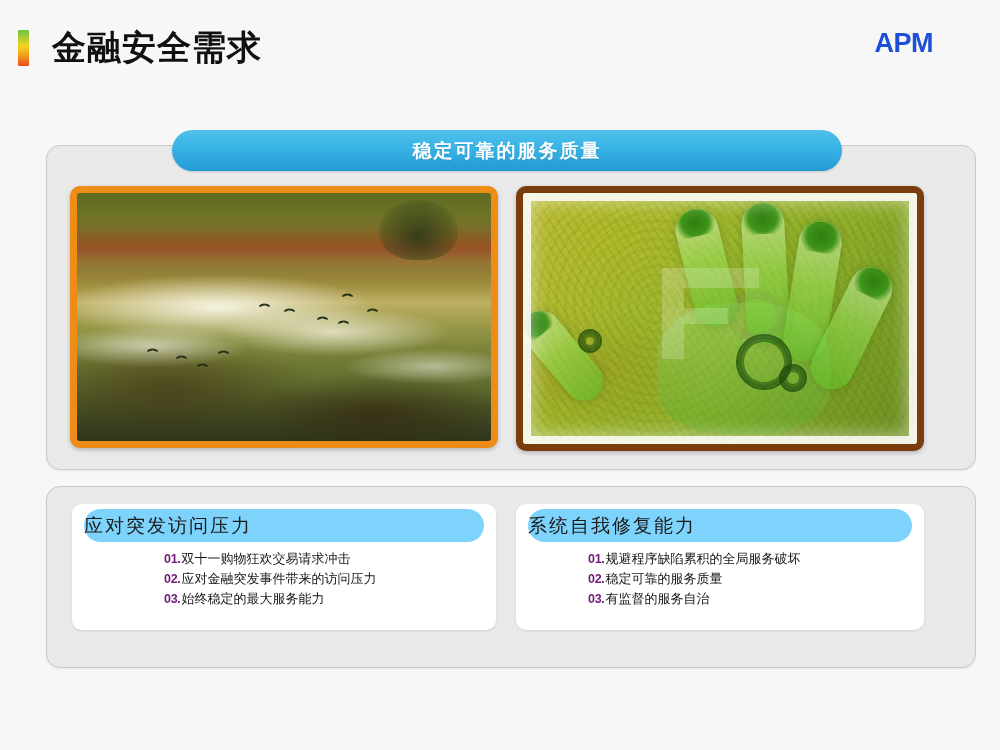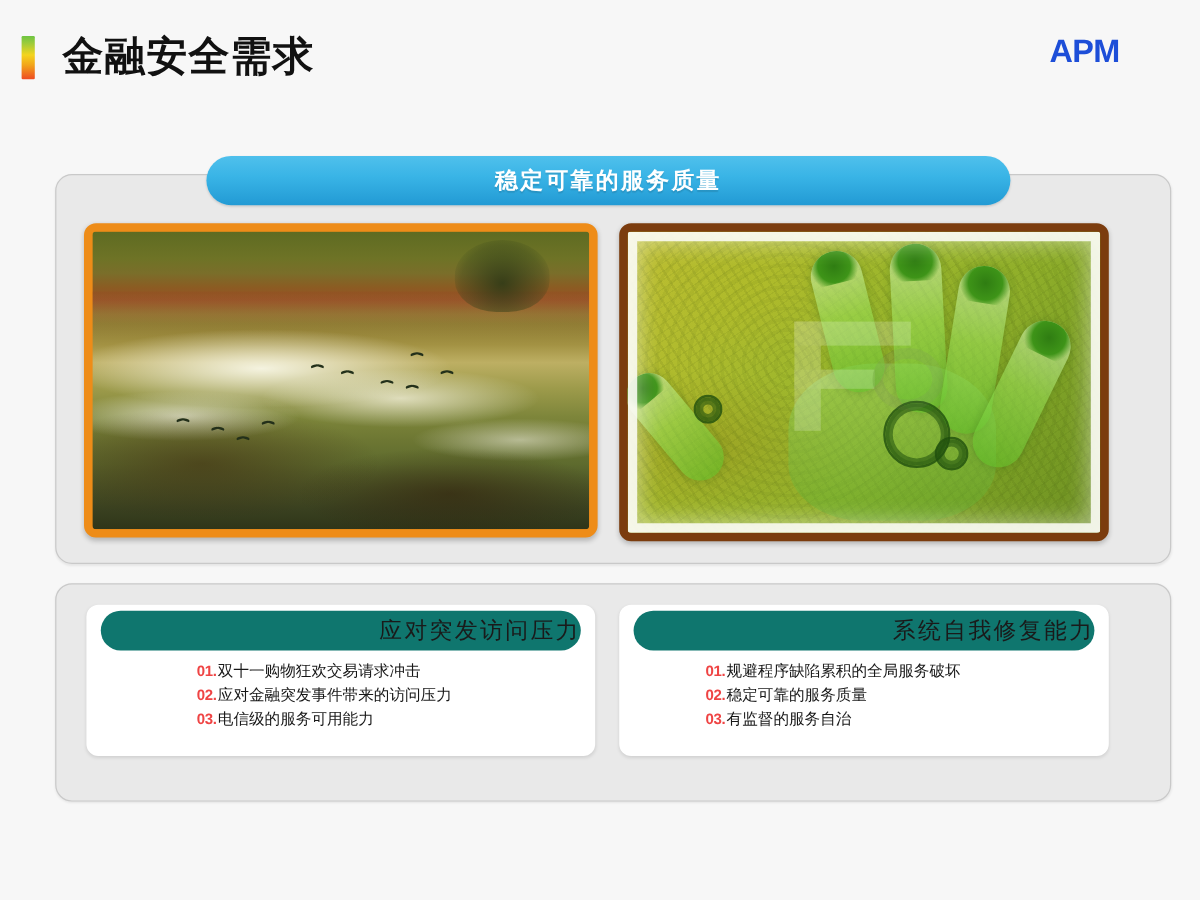--- a/index.html
+++ b/index.html
@@ -176,35 +176,35 @@
 
   
   .card {
     position:absolute; background:#FFFFFF; border-radius:10px;
     box-shadow:0 1px 3px rgba(0,0,0,0.10);
   }
   .card-left  { left:72px;  top:504px; width:424px; height:126px; }
   .card-right { left:516px; top:504px; width:408px; height:126px; }
   .card-head {
     position:absolute; left:12px; top:5px; right:12px; height:33px;
-    border-radius:17px; background:#0f766e;
-    display:flex; align-items:center; justify-content:flex-end;
+    border-radius:17px; background:#7dd3fc;
+    display:flex; align-items:center; justify-content:flex-start;
   }
   .card-head-text {
     font-size:19px; color:#1A1A1A; letter-spacing:2px; font-weight:normal;
   }
   .card-list { position:absolute; left:0; right:0; top:45px; padding-left:0; }
   .card-left  .card-list { padding-left:92px; }
   .card-right .card-list { padding-left:72px; }
   .list-item {
     display:flex; align-items:baseline;
     font-size:12.5px; color:#171717; line-height:19px; white-space:nowrap;
   }
   .item-num {
-    font-weight:bold; font-size:12.5px; color:#ef4444;
+    font-weight:bold; font-size:12.5px; color:#701a75;
     margin-right:1px; letter-spacing:-0.3px;
   }
   .item-text { font-size:13px; color:#171717; }
 </style>
 </head>
 <body>
 
 <div class="slide">
 
   <div class="header">
@@ -282,21 +282,21 @@
       <div class="list-item">
         <span class="item-num">01.</span>
         <span class="item-text">双十一购物狂欢交易请求冲击</span>
       </div>
       <div class="list-item">
         <span class="item-num">02.</span>
         <span class="item-text">应对金融突发事件带来的访问压力</span>
       </div>
       <div class="list-item">
         <span class="item-num">03.</span>
-        <span class="item-text">电信级的服务可用能力</span>
+        <span class="item-text">始终稳定的最大服务能力</span>
       </div>
     </div>
   </div>
 
   <div class="card card-right">
     <div class="card-head">
       <span class="card-head-text">系统自我修复能力</span>
     </div>
     <div class="card-list">
       <div class="list-item">

